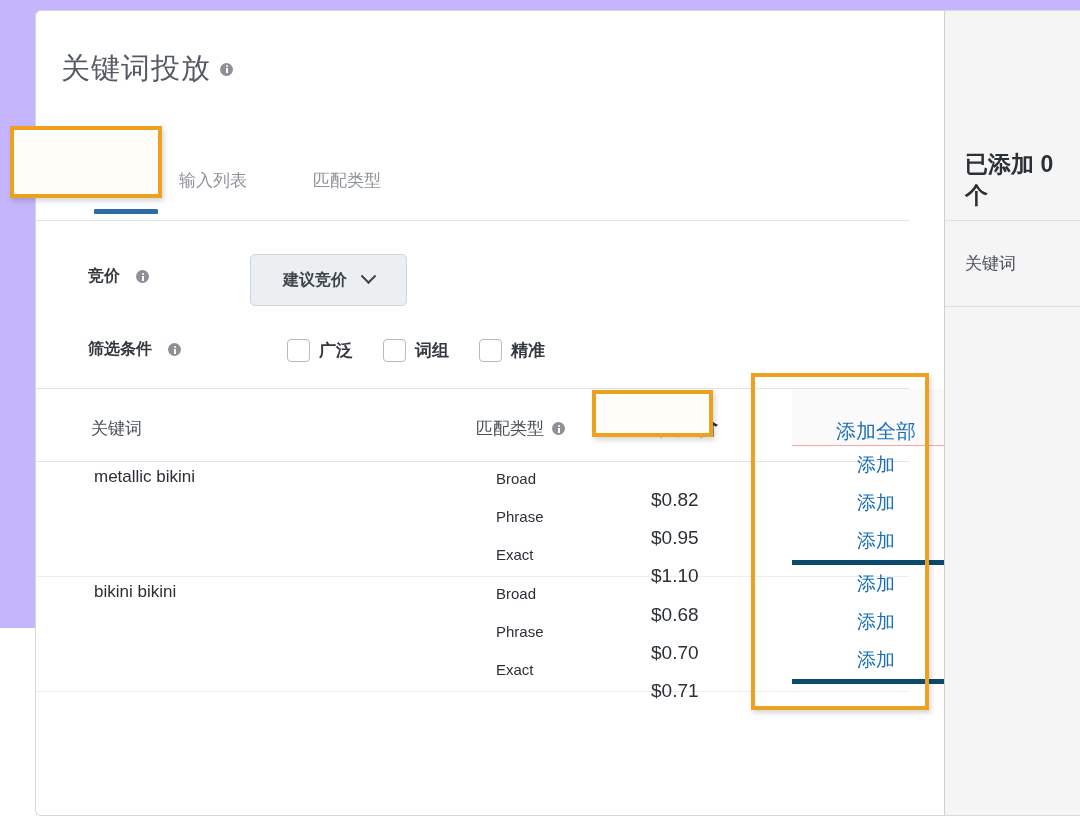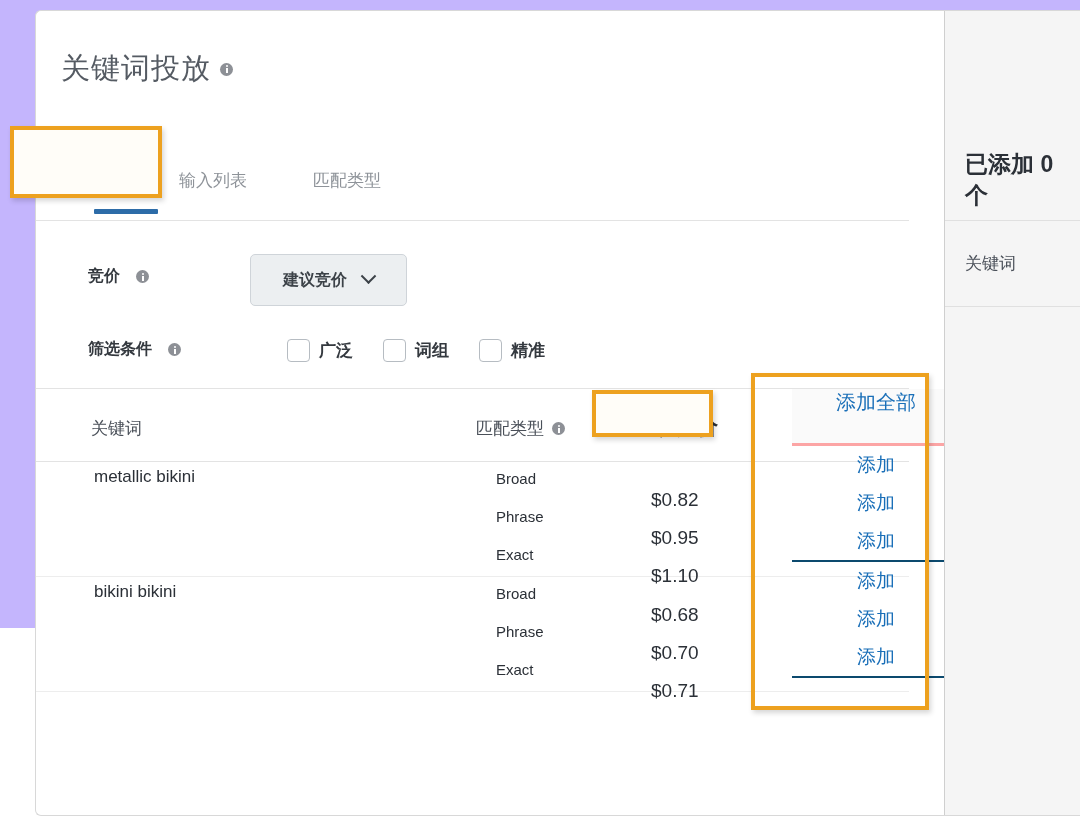--- a/index.html
+++ b/index.html
@@ -248,31 +248,31 @@
   
   .addcol {
     position: absolute;
     left: 756px;
     top: 378px;
     width: 168px;
   }
   .addall-cell {
     height: 57px;
     background: #fafafa;
-    border-bottom: 3px solid #fca5a5;
-    display: flex;
-    align-items: flex-start;
+    border-bottom: 1px solid #fca5a5;
+    display: flex;
+    align-items: flex-end;
     justify-content: center;
   }
   .addall-link {
     font-size: 20px;
     color: #1a6fb8;
     cursor: pointer;
   }
-  .add-group { border-bottom: 2px solid #0c4a6e; }
+  .add-group { border-bottom: 5px solid #0c4a6e; }
   .add-cell {
     height: 38px;
     display: flex;
     align-items: center;
     justify-content: center;
   }
   .add-link {
     font-size: 19px;
     color: #1a6fb8;
     cursor: pointer;

